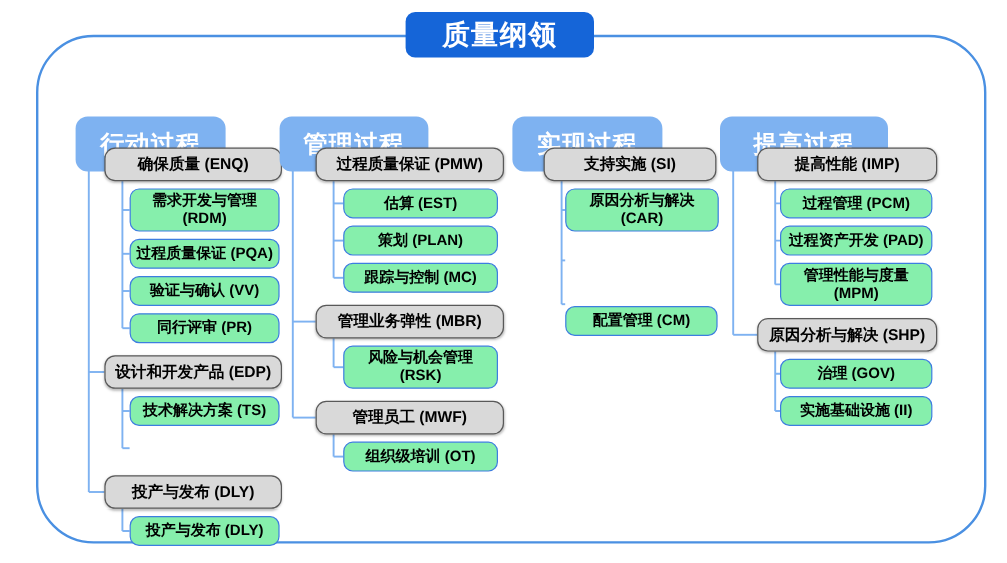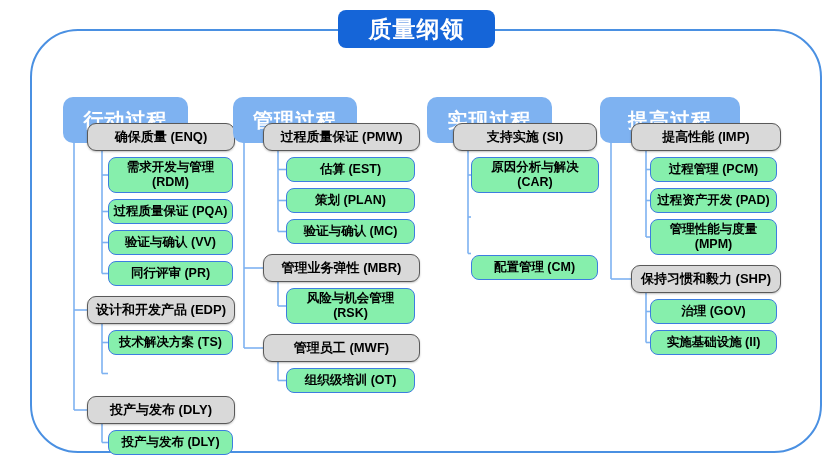--- a/index.html
+++ b/index.html
@@ -139,30 +139,30 @@
     <div class="white" style="left: 108px; top: 261px; width: 125px; min-height: 25px;">同行评审 (PR)</div>
     <div class="gray" style="left: 87px; top: 296px; width: 148px; min-height: 28px;">设计和开发产品 (EDP)</div>
     <div class="white" style="left: 108px; top: 330px; width: 125px; min-height: 25px;">技术解决方案 (TS)</div>
     <div class="white" style="left: 108px; top: 361px; width: 125px; min-height: 25px; margin-top: 36px;">产品集成 (PI)</div>
     <div class="gray" style="left: 87px; top: 396px; width: 148px; min-height: 28px;">投产与发布 (DLY)</div>
     <div class="white" style="left: 108px; top: 430px; width: 125px; min-height: 25px;">投产与发布 (DLY)</div>
     <div class="header" style="left: 233px; top: 70px; width: 124px; min-height: 46px;">管理过程</div>
     <div class="gray" style="left: 263px; top: 123px; width: 157px; min-height: 28px;">过程质量保证 (PMW)</div>
     <div class="white" style="left: 286px; top: 157px; width: 129px; min-height: 25px;">估算 (EST)</div>
     <div class="white" style="left: 286px; top: 188px; width: 129px; min-height: 25px;">策划 (PLAN)</div>
-    <div class="white" style="left: 286px; top: 219px; width: 129px; min-height: 25px;">验证与确认 (MC)</div>
+    <div class="white" style="left: 286px; top: 219px; width: 129px; min-height: 25px;">跟踪与控制 (MC)</div>
     <div class="gray" style="left: 263px; top: 254px; width: 157px; min-height: 28px;">管理业务弹性 (MBR)</div>
     <div class="white" style="left: 286px; top: 288px; width: 129px; min-height: 25px;">风险与机会管理 (RSK)</div>
     <div class="gray" style="left: 263px; top: 334px; width: 157px; min-height: 28px;">管理员工 (MWF)</div>
     <div class="white" style="left: 286px; top: 368px; width: 129px; min-height: 25px;">组织级培训 (OT)</div>
     <div class="header" style="left: 427px; top: 70px; width: 125px; min-height: 46px;">实现过程</div>
     <div class="gray" style="left: 453px; top: 123px; width: 144px; min-height: 28px;">支持实施 (SI)</div>
     <div class="white" style="left: 471px; top: 157px; width: 128px; min-height: 25px;">原因分析与解决 (CAR)</div>
     <div class="white" style="left: 471px; top: 255px; width: 127px; min-height: 25px;">配置管理 (CM)</div>
     <div class="header" style="left: 600px; top: 70px; width: 140px; min-height: 46px;">提高过程</div>
     <div class="gray" style="left: 631px; top: 123px; width: 150px; min-height: 28px;">提高性能 (IMP)</div>
     <div class="white" style="left: 650px; top: 157px; width: 127px; min-height: 25px;">过程管理 (PCM)</div>
     <div class="white" style="left: 650px; top: 188px; width: 127px; min-height: 25px;">过程资产开发 (PAD)</div>
     <div class="white" style="left: 650px; top: 219px; width: 127px; min-height: 25px;">管理性能与度量 (MPM)</div>
-    <div class="gray" style="left: 631px; top: 265px; width: 150px; min-height: 28px;">保持习惯和毅力 (SHP)</div>
+    <div class="gray" style="left: 631px; top: 265px; width: 150px; min-height: 28px;">原因分析与解决 (SHP)</div>
     <div class="white" style="left: 650px; top: 299px; width: 127px; min-height: 25px;">治理 (GOV)</div>
     <div class="white" style="left: 650px; top: 330px; width: 127px; min-height: 25px;">实施基础设施 (II)</div>
   </div>
 
 </body></html>

